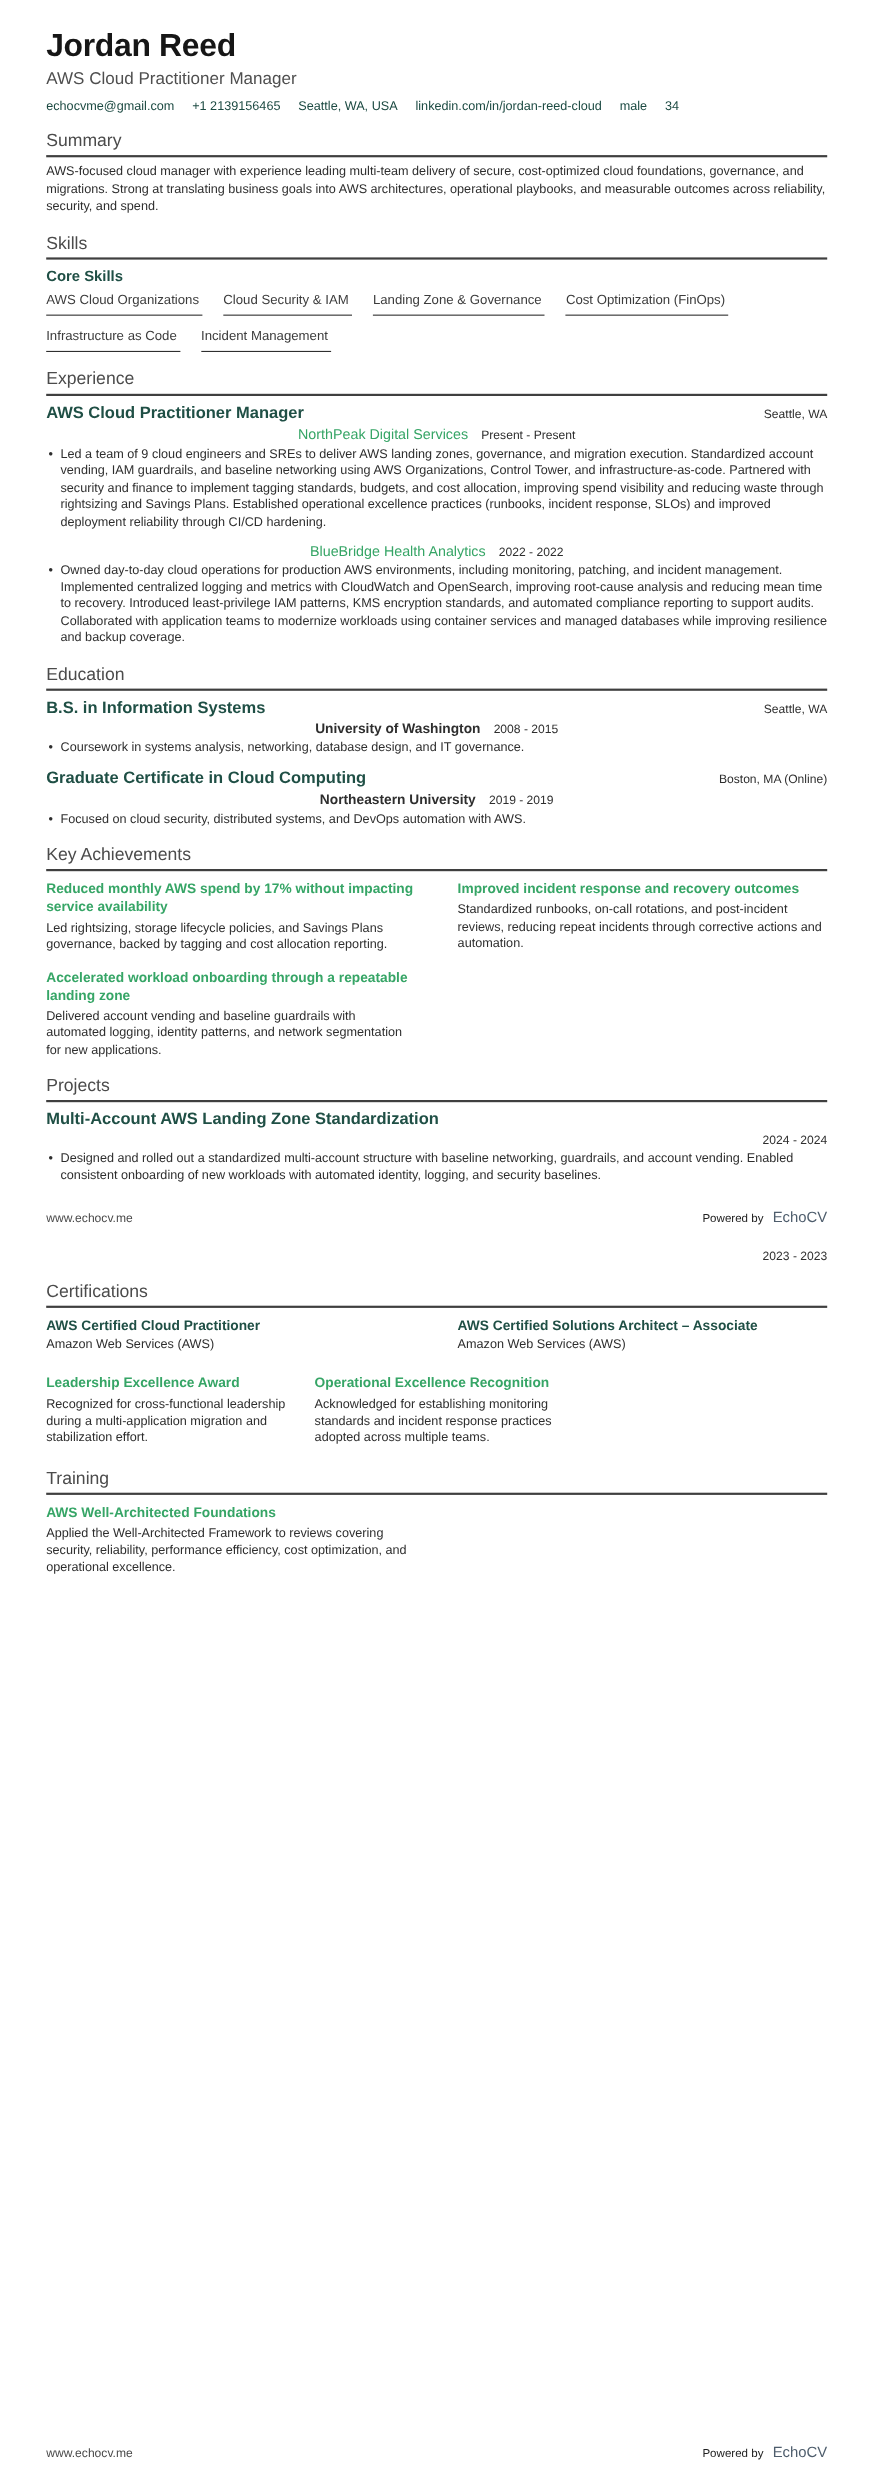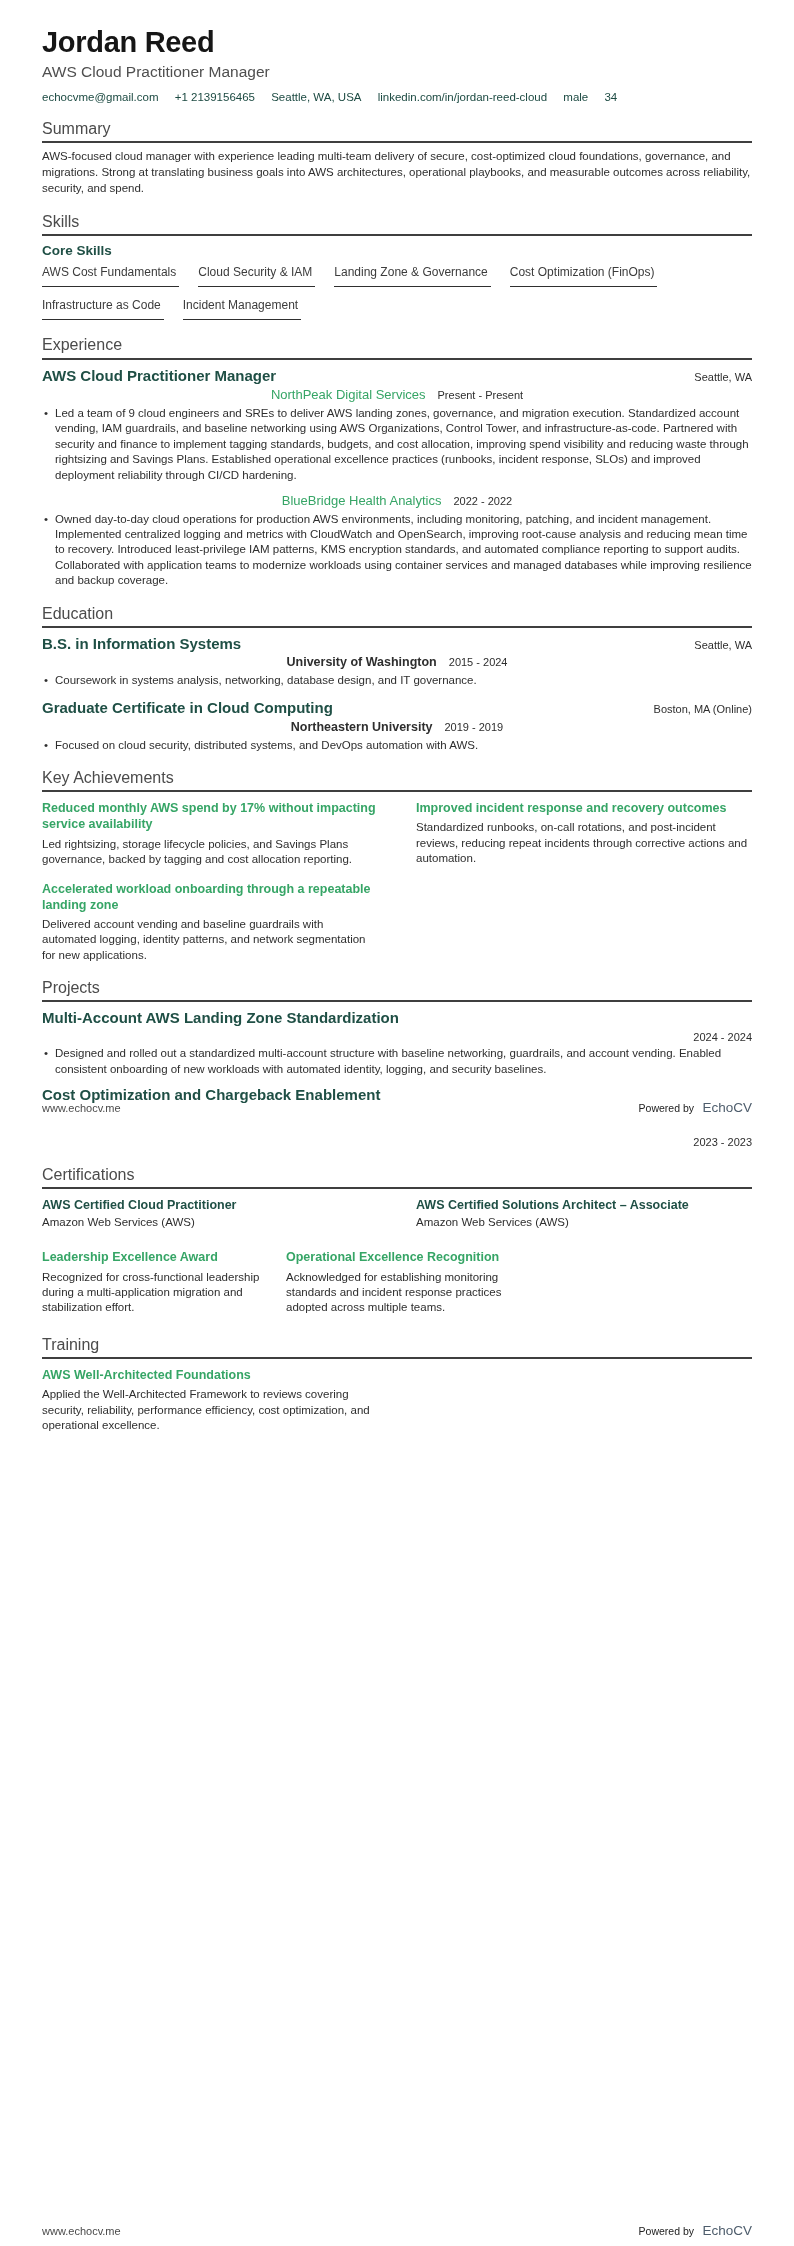--- a/index.html
+++ b/index.html
@@ -94,21 +94,21 @@
 
   <div class="section">
     <div class="section-heading">Summary</div>
     <div class="summary-text">AWS-focused cloud manager with experience leading multi-team delivery of secure, cost-optimized cloud foundations, governance, and migrations. Strong at translating business goals into AWS architectures, operational playbooks, and measurable outcomes across reliability, security, and spend.</div>
   </div>
 
   <div class="section">
     <div class="section-heading">Skills</div>
     <div class="skills-group-title">Core Skills</div>
     <div class="chips">
-      <span class="chip">AWS Cost Fundamentals</span>
+      <span class="chip">AWS Cloud Organizations</span>
       <span class="chip">Cloud Security &amp; IAM</span>
       <span class="chip">Landing Zone &amp; Governance</span>
       <span class="chip">Cost Optimization (FinOps)</span>
       <span class="chip">Infrastructure as Code</span>
       <span class="chip">Incident Management</span>
     </div>
   </div>
 
   <div class="section">
     <div class="section-heading">Experience</div>
@@ -141,21 +141,21 @@
   <div class="section">
     <div class="section-heading">Education</div>
 
     <div class="entry">
       <div class="entry-head">
         <div class="entry-title">B.S. in Information Systems</div>
         <div class="entry-right">Seattle, WA</div>
       </div>
       <div class="entry-sub">
         <div class="school">University of Washington</div>
-        <div class="entry-right">2015 - 2024</div>
+        <div class="entry-right">2008 - 2015</div>
       </div>
       <ul class="bullets">
         <li>Coursework in systems analysis, networking, database design, and IT governance.</li>
       </ul>
     </div>
 
     <div class="entry">
       <div class="entry-head">
         <div class="entry-title">Graduate Certificate in Cloud Computing</div>
         <div class="entry-right">Boston, MA (Online)</div>
@@ -192,23 +192,20 @@
     <div class="section-heading">Projects</div>
 
     <div class="project">
       <div class="project-title">Multi-Account AWS Landing Zone Standardization</div>
       <div class="project-date">2024 - 2024</div>
       <ul class="bullets">
         <li>Designed and rolled out a standardized multi-account structure with baseline networking, guardrails, and account vending. Enabled consistent onboarding of new workloads with automated identity, logging, and security baselines.</li>
       </ul>
     </div>
 
-    <div class="project">
-      <div class="project-title">Cost Optimization and Chargeback Enablement</div>
-    </div>
   </div>
 
   <div class="page-footer">
     <span class="footer-site">www.echocv.me</span>
     <span>
       <span class="footer-powered">Powered by</span>
       <span class="footer-brand">EchoCV</span>
     </span>
   </div>
 </div>

